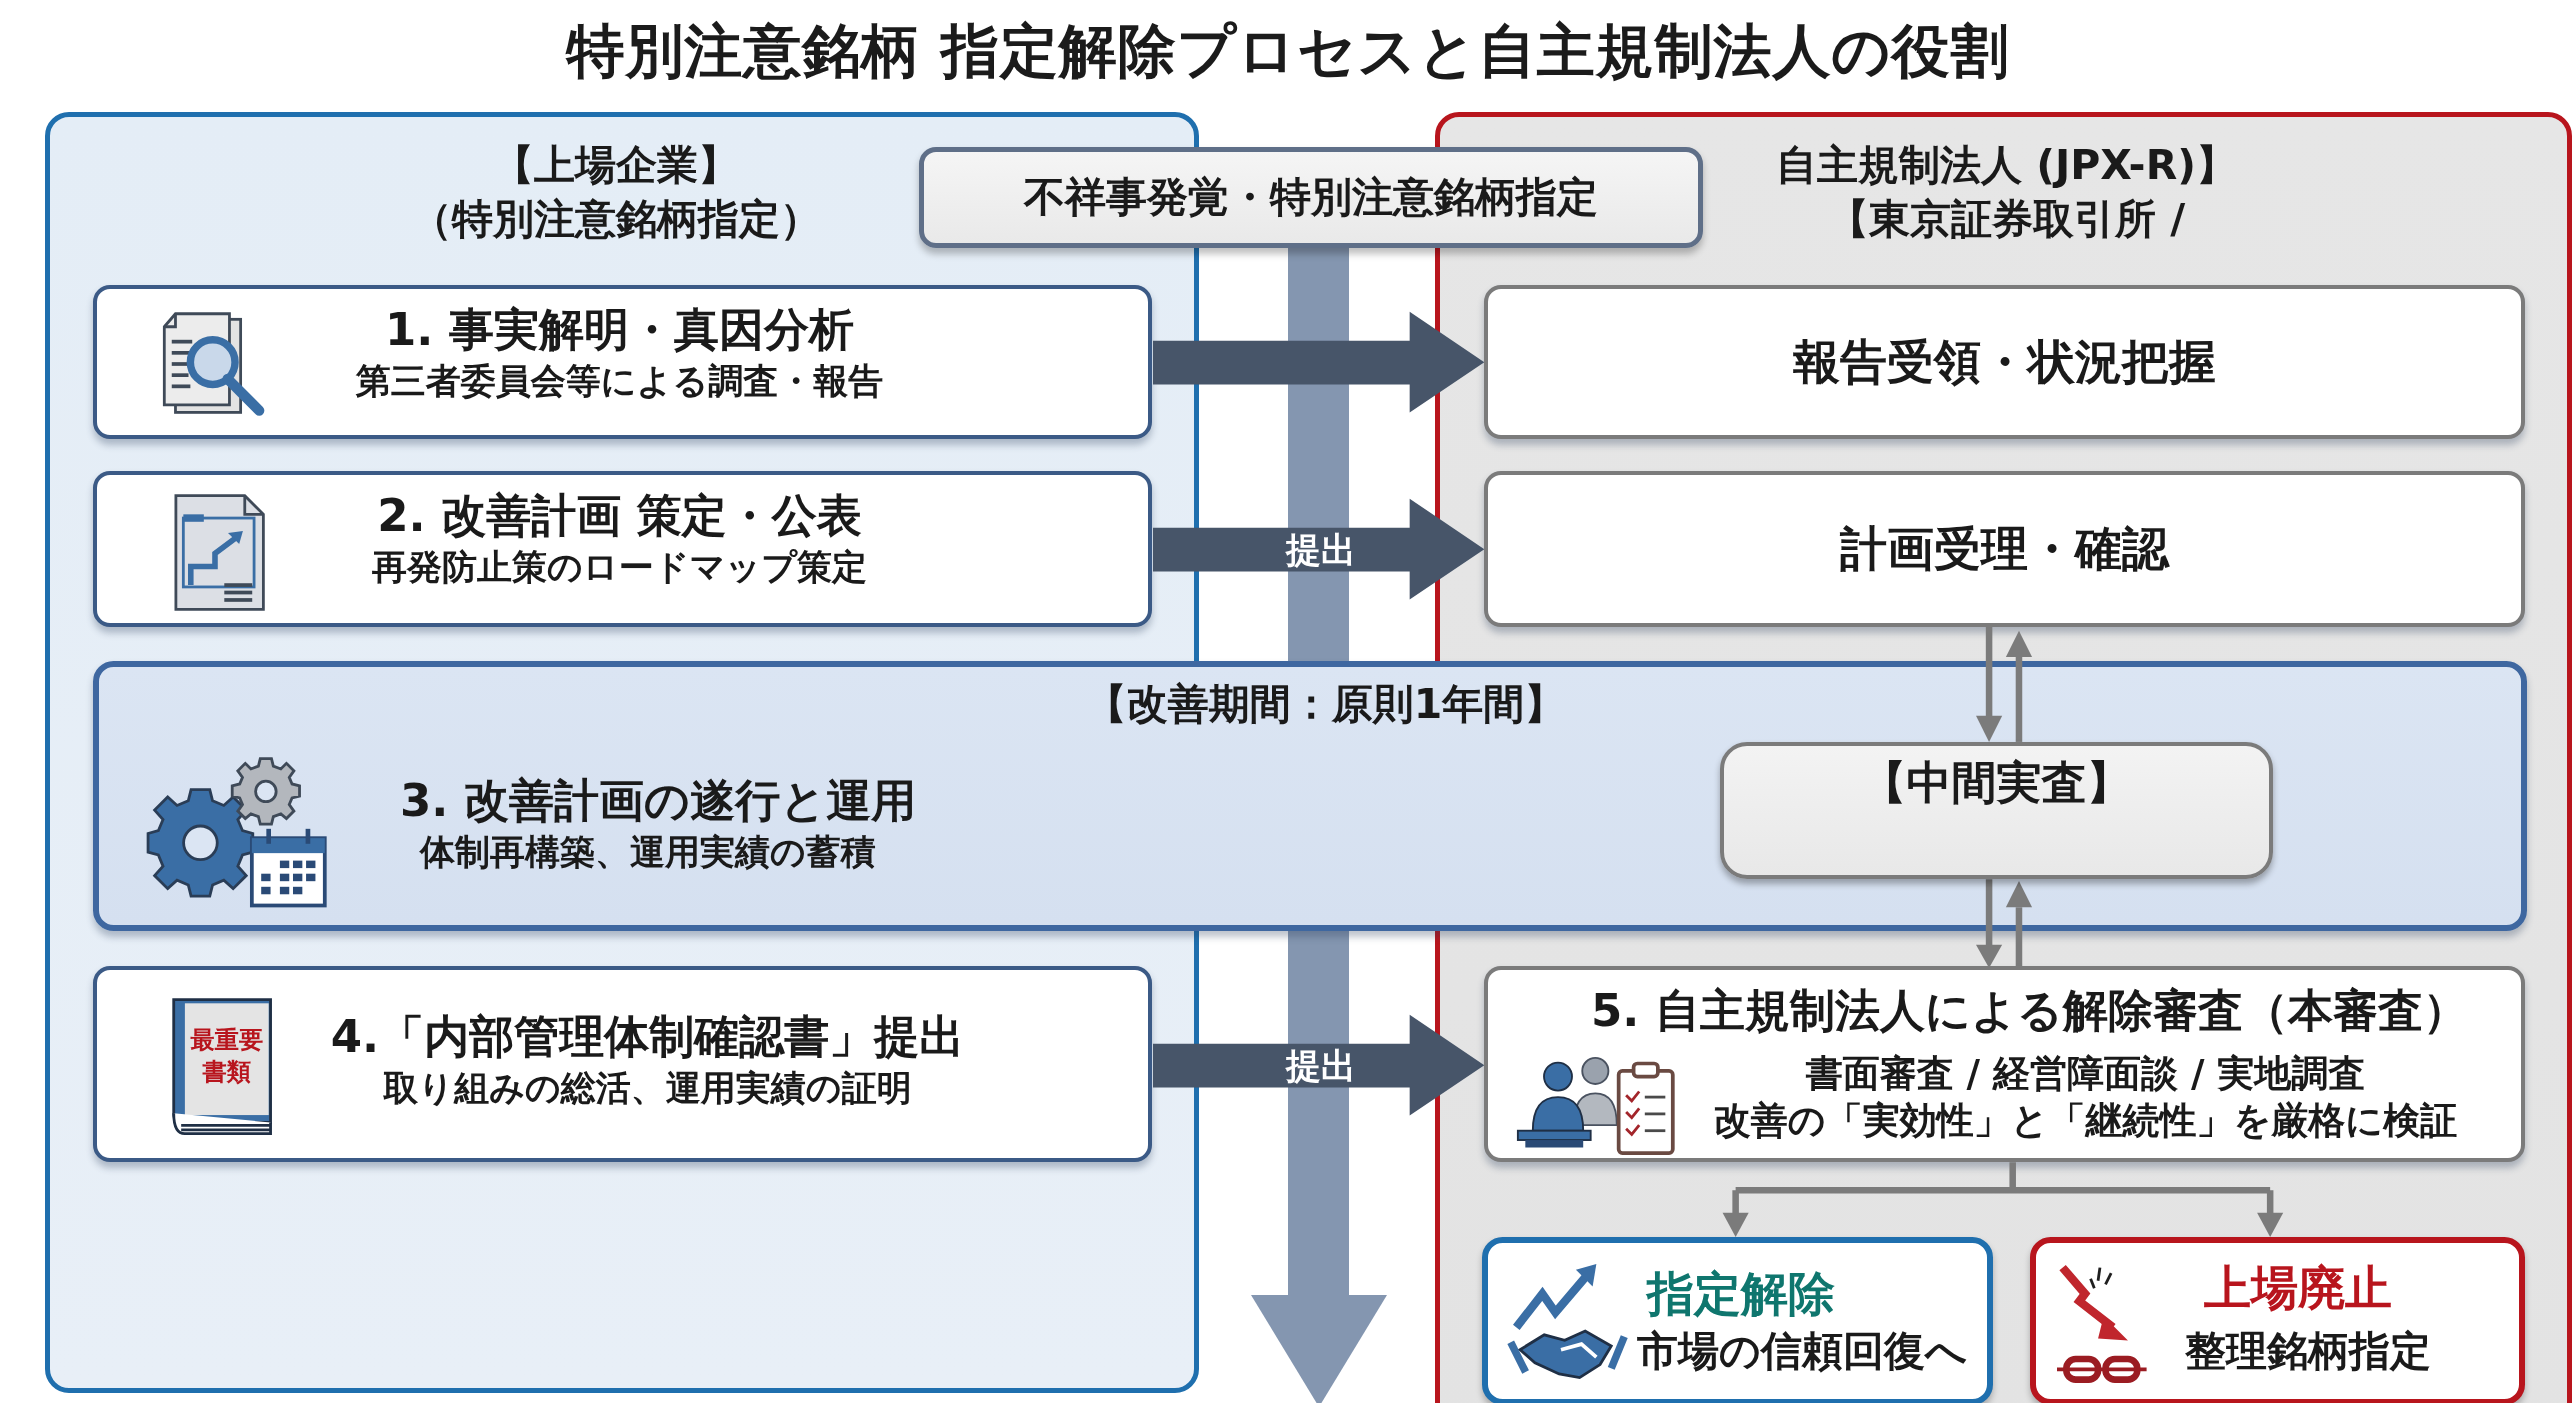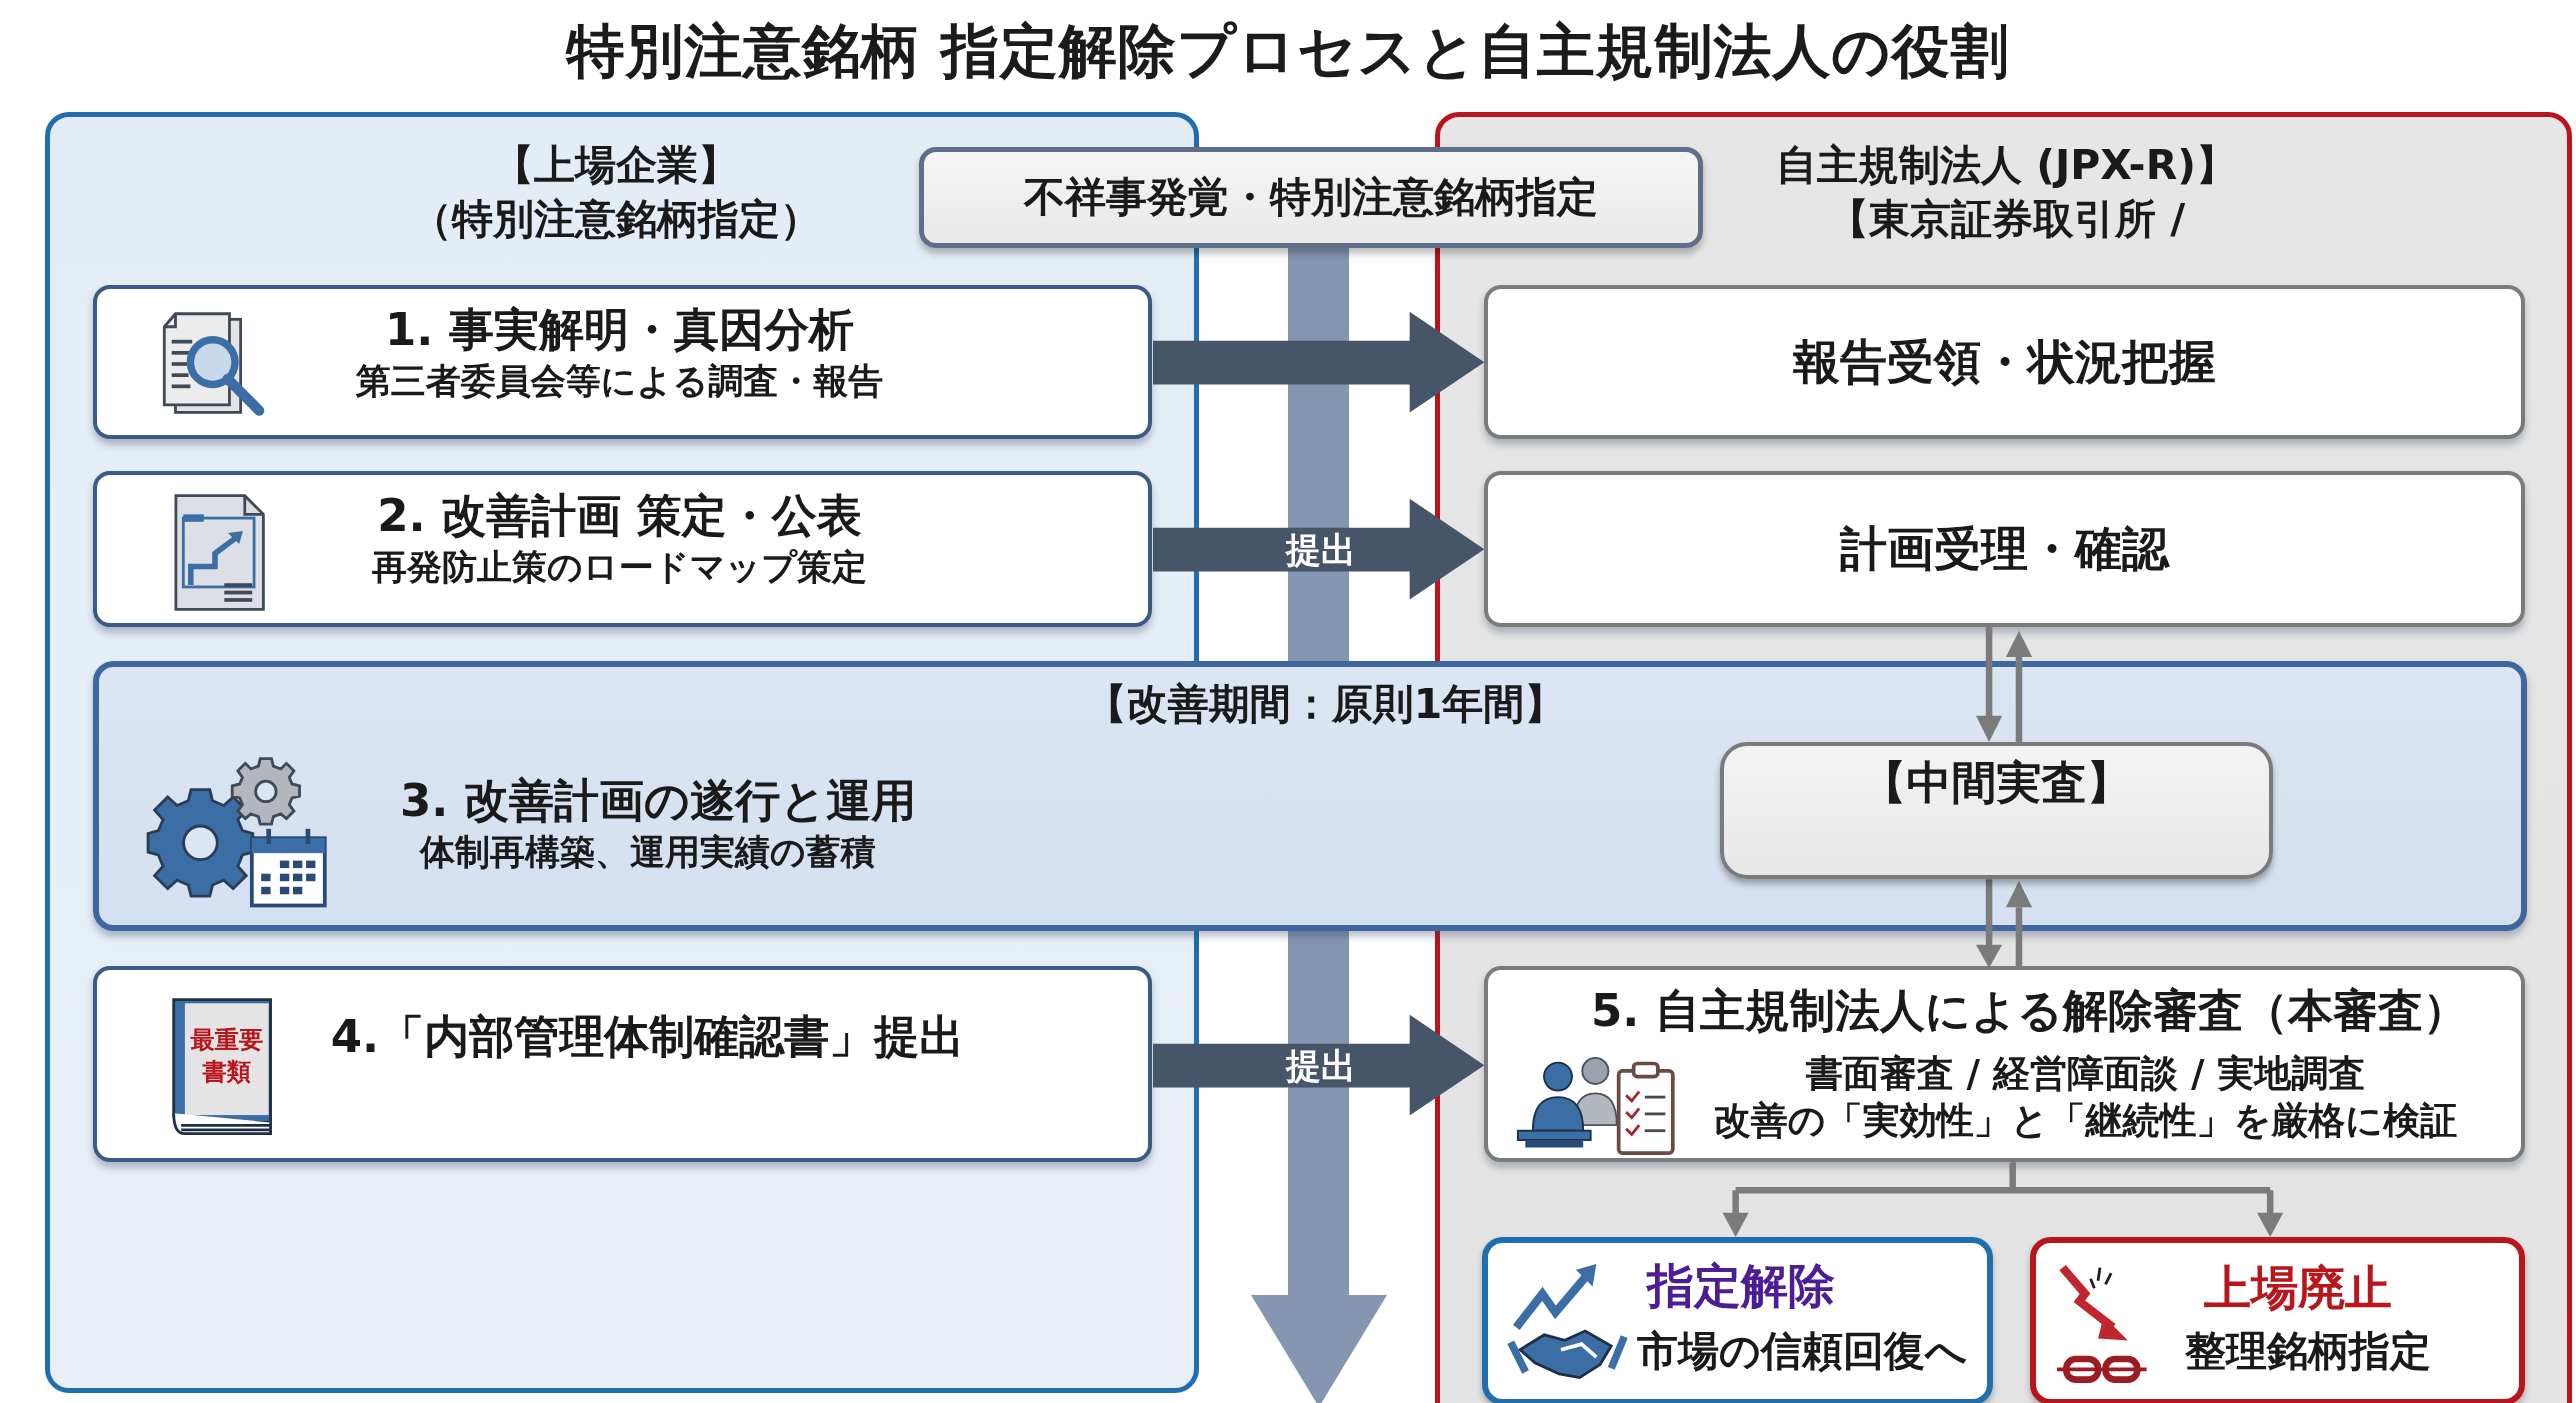--- a/index.html
+++ b/index.html
@@ -222,20 +222,21 @@
       <g stroke="#1f2f45" stroke-width="3">
           <line x1="14" y1="141" x2="110" y2="141"></line>
           <line x1="14" y1="146" x2="110" y2="146"></line>
         </g>
       <text x="63" y="58" text-anchor="middle" font-size="26" font-weight="bold" fill="#b8151d" font-family="DejaVu Sans, sans-serif">最重要</text>
       <text x="63" y="92" text-anchor="middle" font-size="26" font-weight="bold" fill="#b8151d" font-family="DejaVu Sans, sans-serif">書類</text>
     </svg>
   </span>
   <div class="card-text" style="left:196px;top:39px;width:709px;">
     <div class="ct-title">4.「内部管理体制確認書」提出</div>
+    <div class="ct-sub">取り組みの総活、運用実績の証明</div>
   </div>
 </div>
 
 <svg class="abs" style="left:1153px;top:308px;" width="336" height="112" viewBox="0 0 360 120">
   <path d="M0 35 L275 35 L275 4 L355 58 L275 112 L275 82 L0 82 Z" fill="#475569"></path>
 </svg>
 <svg class="abs" style="left:1153px;top:495px;" width="336" height="112" viewBox="0 0 360 120">
   <path d="M0 35 L275 35 L275 4 L355 58 L275 112 L275 82 L0 82 Z" fill="#475569"></path>
 </svg>
 <div class="abs label-white" style="left:1279px;top:527px;width:84px;text-align:center;">提出</div>
@@ -315,21 +316,21 @@
   <span class="abs" style="left:18.7px;top:17px;">
     <svg width="121" height="131" viewBox="0 0 130 140">
       <path d="M10 72 L38 36 L52 56 L86 16" fill="none" stroke="#3a6ea5" stroke-width="9"></path>
       <path d="M74 10 L96 4 L92 28 Z" fill="#3a6ea5"></path>
       <path d="M14 96 L40 80 L62 86 L84 76 L112 92 L100 112 L78 126 L56 122 L30 110 Z" fill="#3a6ea5" stroke="#1f2f45" stroke-width="3"></path>
       <path d="M58 96 L80 90 L96 104" fill="none" stroke="#ffffff" stroke-width="4"></path>
       <line x1="4" y1="88" x2="20" y2="120" stroke="#3a6ea5" stroke-width="8"></line>
       <line x1="126" y1="82" x2="112" y2="116" stroke="#3a6ea5" stroke-width="8"></line>
     </svg>
   </span>
-  <div class="out-title" style="left:159px;top:15px;color:#4c1d95;">指定解除</div>
+  <div class="out-title" style="left:159px;top:23px;color:#0f766e;">指定解除</div>
   <div class="out-sub" style="left:149px;top:82px;">市場の信頼回復へ</div>
 </div>
 
 <div class="abs out out-red">
   <span class="abs" style="left:20.5px;top:17px;">
     <svg width="112" height="131" viewBox="0 0 120 140">
       <path d="M6 8 L30 36 L24 44 L60 72" fill="none" stroke="#c0262d" stroke-width="9"></path>
       <path d="M50 60 L76 86 L44 84 Z" fill="#c0262d"></path>
       <g stroke="#1f1f1f" stroke-width="3">
           <line x1="46" y1="8" x2="44" y2="22"></line>

